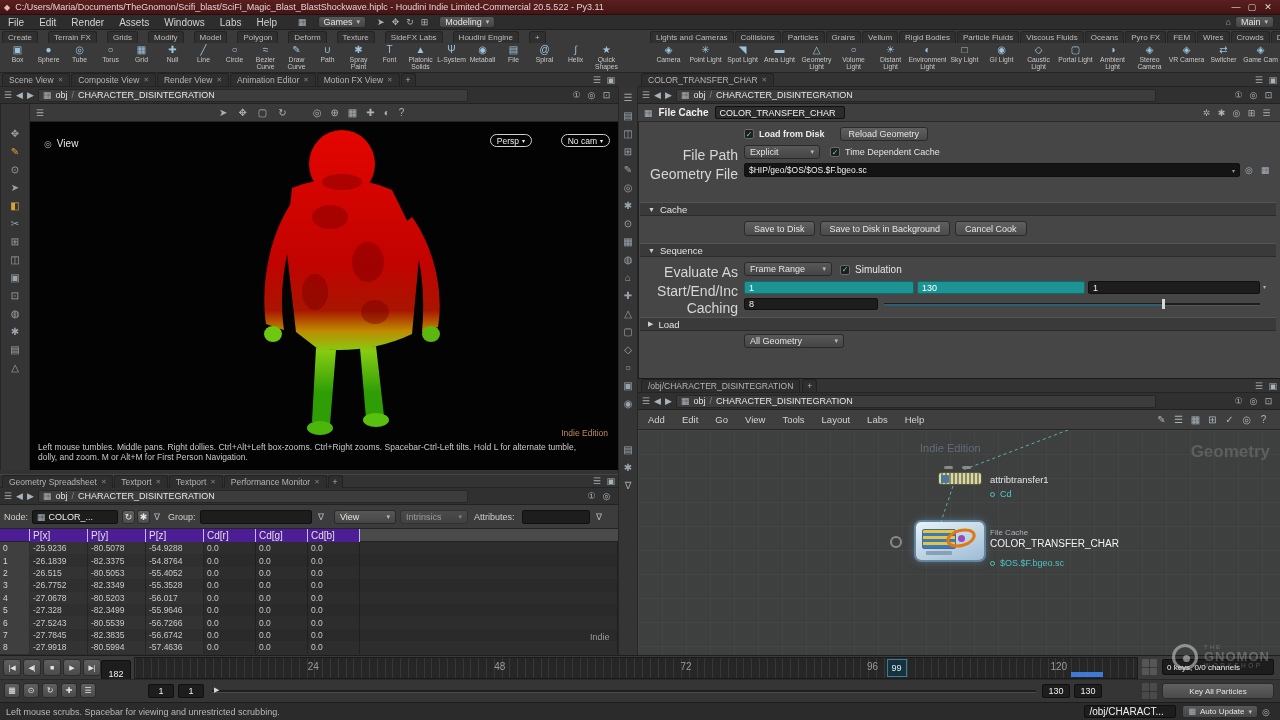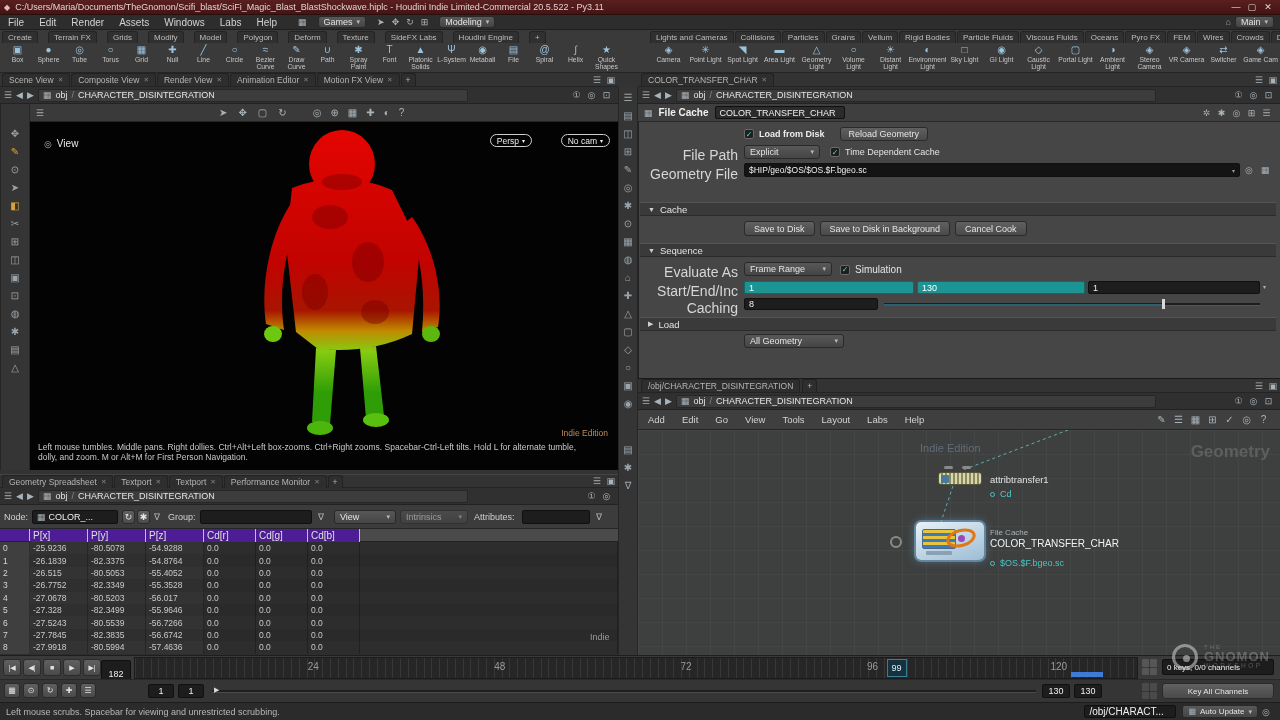--- a/index.html
+++ b/index.html
@@ -859,21 +859,21 @@
       <span class="ab" style="left:2px;top:3px;font-size:7px;color:#d8d8d8">▶</span>
     </div>
     <span class="ab fld" style="left:1042px;top:4px;width:28px;height:14px;justify-content:center">130</span>
     <span class="ab fld" style="left:1074px;top:4px;width:28px;height:14px;justify-content:center">130</span>
     <div class="ab" style="left:1142px;top:3px;width:16px;height:16px;display:grid;grid-template-columns:7px 7px;gap:1px">
       <span style="background:#4a4a4a;border-radius:1px"></span>
         <span style="background:#4a4a4a;border-radius:1px"></span>
       <span style="background:#4a4a4a;border-radius:1px"></span>
         <span style="background:#4a4a4a;border-radius:1px"></span>
     </div>
-    <span class="ab btn" style="left:1162px;top:3px;width:112px;height:16px;font-size:8px">Key All Channels</span>
+    <span class="ab btn" style="left:1162px;top:3px;width:112px;height:16px;font-size:8px">Key All Particles</span>
   </div>
 
   <div class="ab fx" style="left:0;top:702px;width:1280px;height:18px;background:#2b2b2b;border-top:1px solid #1c1c1c;padding:0 6px">
     <span style="font-size:9px;color:#b8b8b8">Left mouse scrubs. Spacebar for viewing and unrestricted scrubbing.</span>
     <span style="margin-left:auto" class="fx">
       <span class="fld" style="width:92px;height:13px;font-size:10px">/obj/CHARACT...</span>
       <span class="dd" style="height:13px;margin-left:6px;font-size:8px">
         <span class="ic" style="font-size:8px">▦</span>
         <span>Auto Update</span>
         <span class="car">▾</span>

